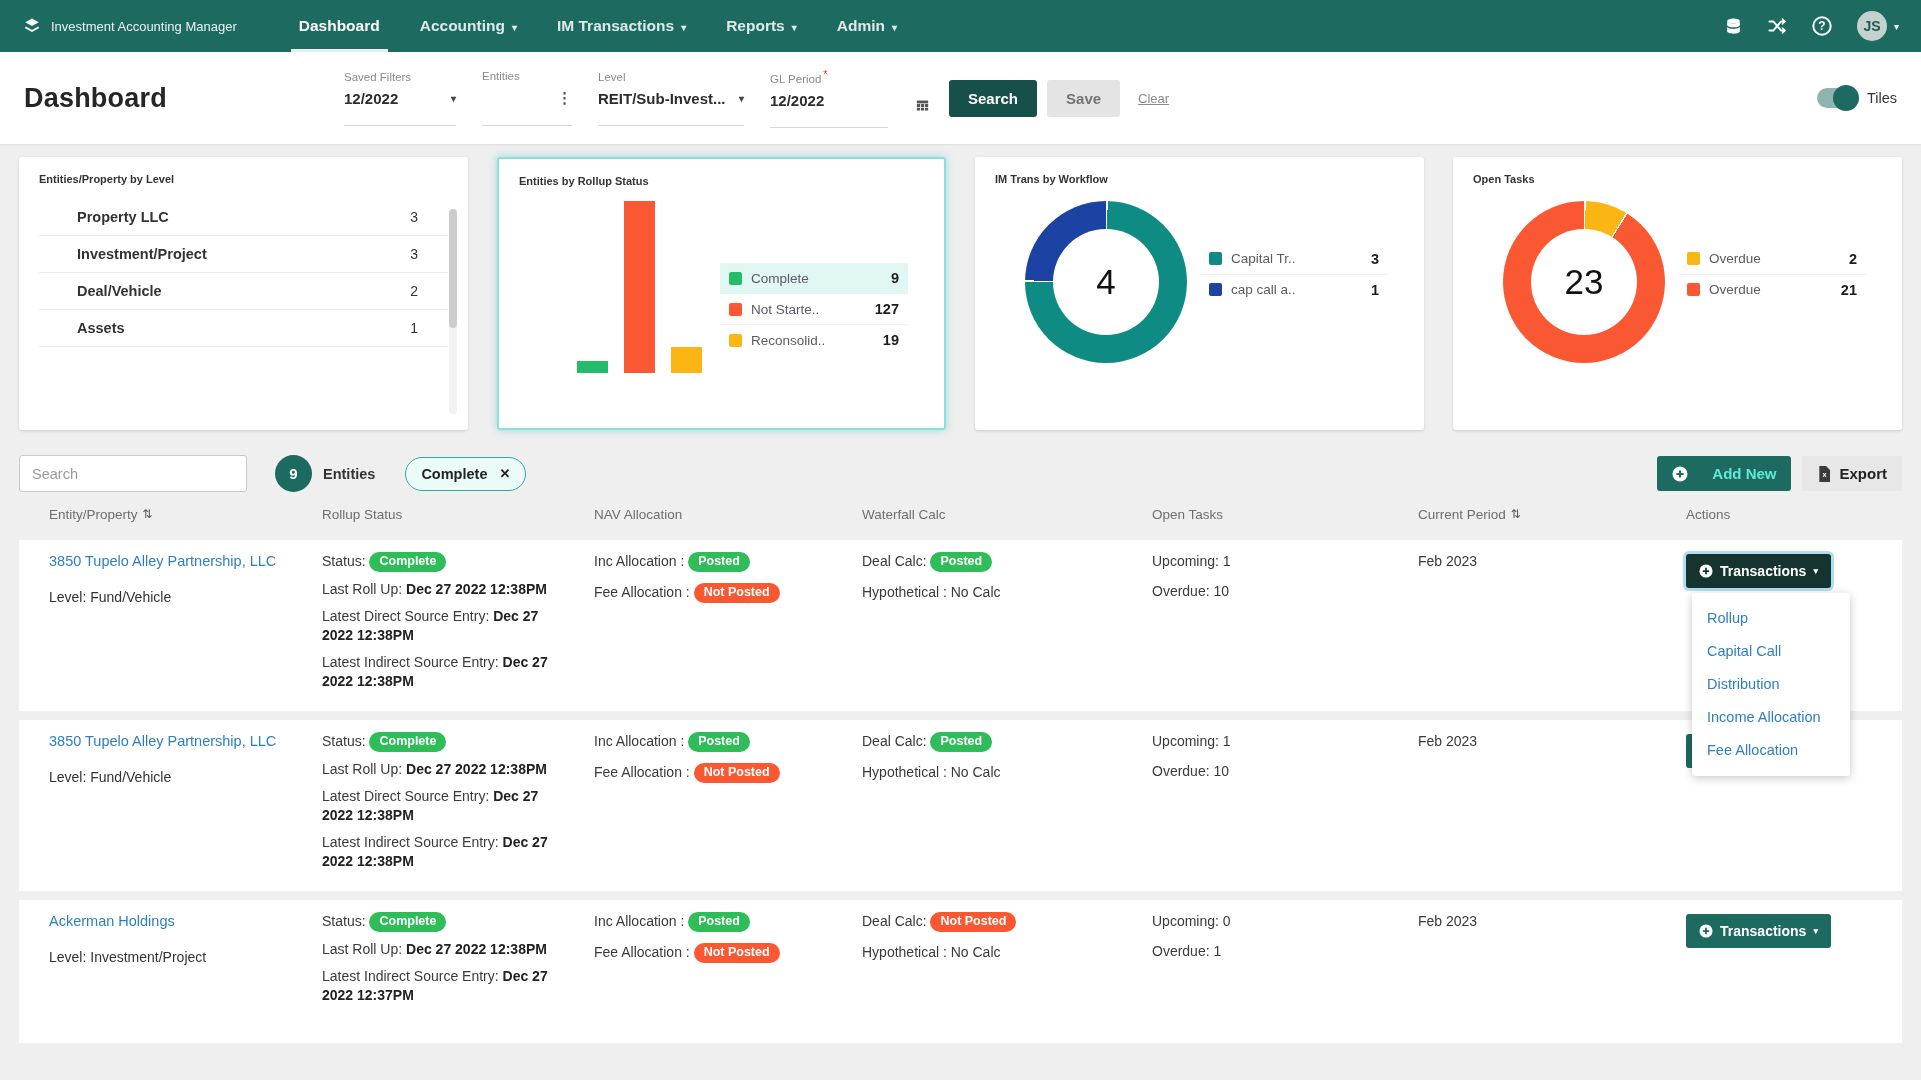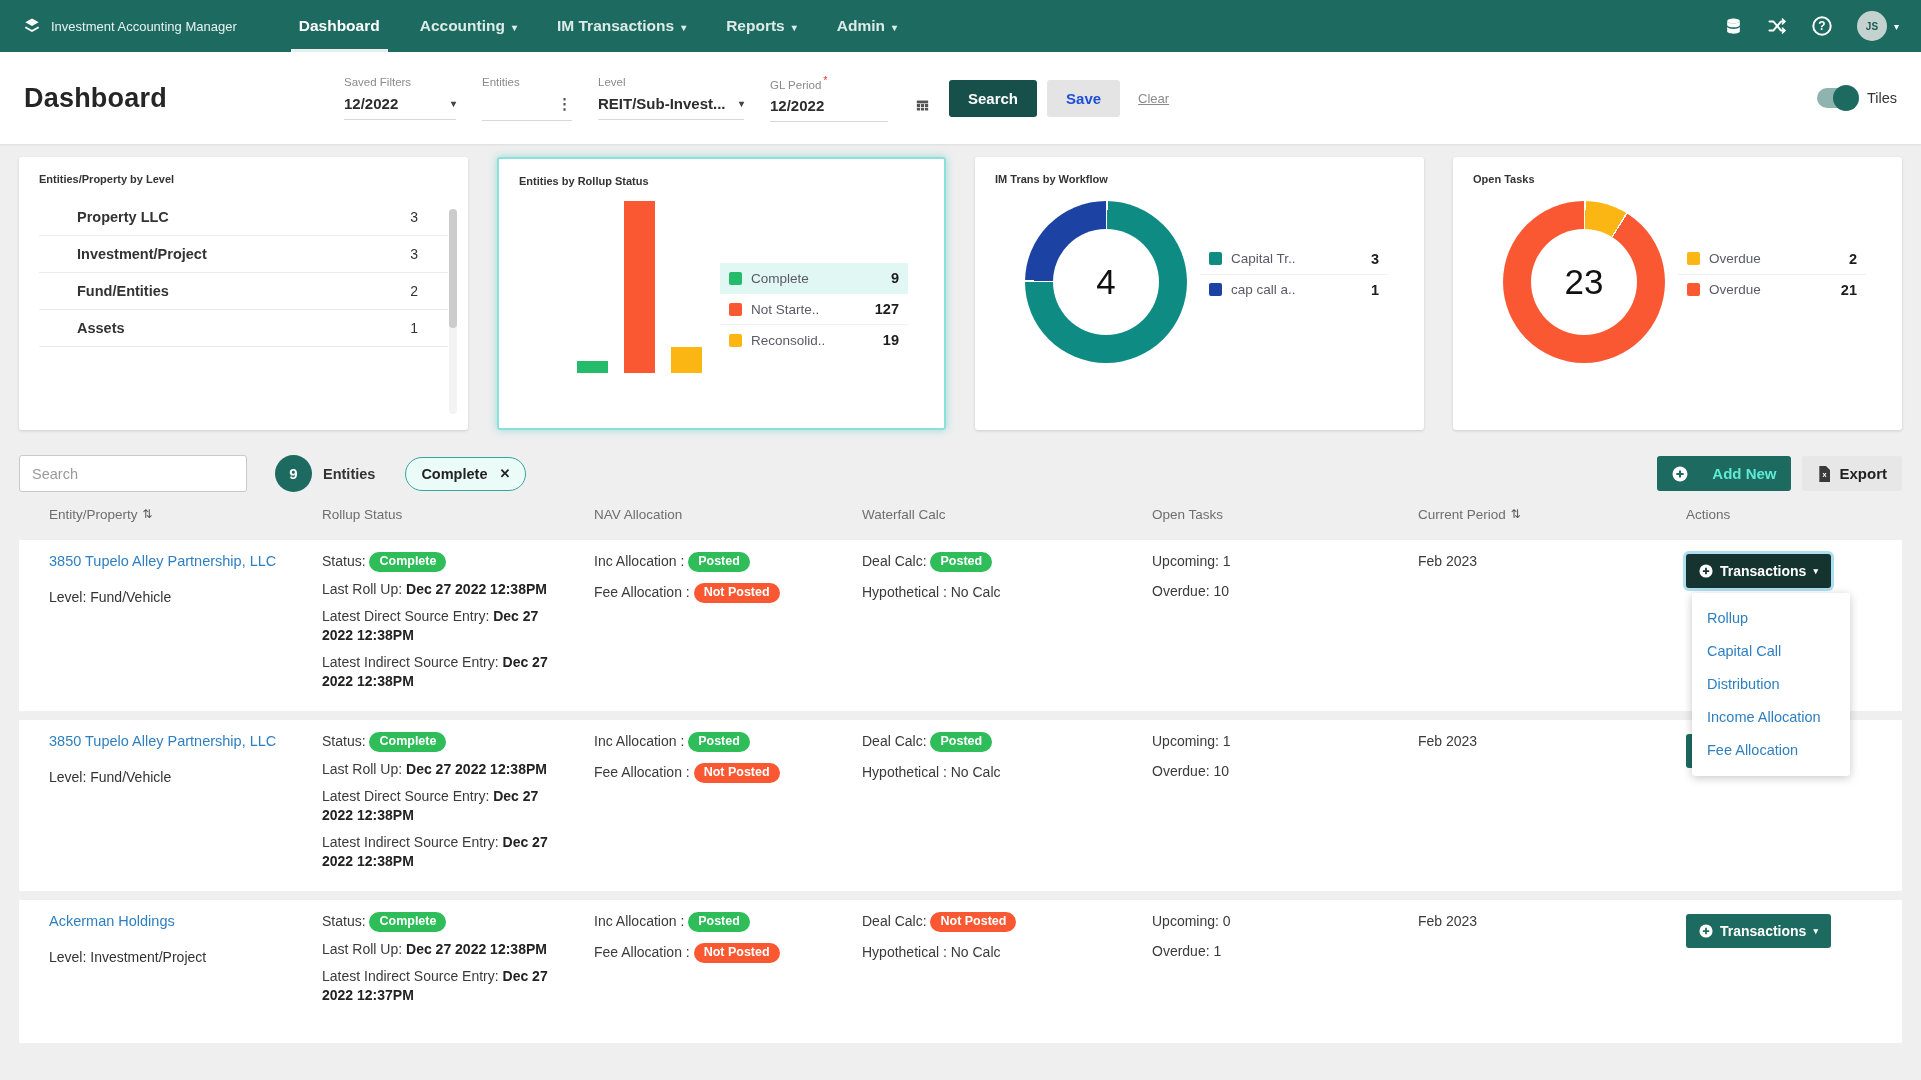--- a/index.html
+++ b/index.html
@@ -10,37 +10,37 @@
   .nav { height: 52px; background: #1d6a60; display: flex; align-items: stretch; padding: 0 22px; color: #fff; }
   .brand { display: flex; align-items: center; gap: 9px; font-size: 13px; color: #e9f2f0; margin-right: 42px; }
   .menu { display: flex; align-items: stretch; }
   .nav-item { display: flex; align-items: center; gap: 7px; padding: 0 20px; font-size: 15.5px; font-weight: 700; color: #dcebe8; cursor: pointer; position: relative; }
   .nav-item.active { color: #fff; }
   .nav-item.active::after { content: ""; position: absolute; left: 12px; right: 12px; bottom: 0; height: 3px; background: rgba(255,255,255,.9); }
   .nav-item .caret { font-size: 10px; margin-top: 2px; }
   .nav-right { margin-left: auto; display: flex; align-items: center; gap: 24px; }
   .icon-btn { display: flex; align-items: center; cursor: pointer; }
   .avatar-wrap { display: flex; align-items: center; gap: 7px; cursor: pointer; }
-  .avatar { width: 30px; height: 30px; border-radius: 50%; background: #c3d2cf; color: #1d5a52; font-size: 10px; font-weight: 700; display: flex; align-items: center; justify-content: center; }
+  .avatar { width: 30px; height: 30px; border-radius: 50%; background: #c3d2cf; color: #1d5a52; font-size: 14px; font-weight: 700; display: flex; align-items: center; justify-content: center; }
   .avatar-wrap .caret { color: #fff; font-size: 10px; }
 
   
   .filterbar { height: 92px; background: #fff; display: flex; align-items: center; padding: 0 24px; box-shadow: 0 1px 2px rgba(0,0,0,.08); position: relative; z-index: 5; }
   .filterbar h1 { font-size: 27px; font-weight: 600; color: #252525; width: 320px; letter-spacing: .2px; }
   .field { margin-right: 26px; cursor: pointer; }
   .field label { display: block; font-size: 11.5px; color: #8a8a8a; margin-bottom: 7px; }
   .field .req { color: #e23b2e; font-size: 11px; margin-left: 2px; }
-  .fval { display: flex; align-items: center; justify-content: space-between; gap: 10px; border-bottom: 1px solid #d8d8d8; padding-bottom: 7px; font-size: 15px; color: #2d2d2d; font-weight: 600; }
+  .fval { display: flex; align-items: center; justify-content: space-between; gap: 10px; border-bottom: 1px solid #d8d8d8; padding-bottom: 18px; font-size: 15px; color: #2d2d2d; font-weight: 600; }
   .f-saved { width: 112px; } .f-entities { width: 90px; } .f-level { width: 146px; } .f-gl { width: 118px; }
   .fval .caret { font-size: 10px; color: #444; }
   .fval .dots { font-size: 15px; color: #555; font-weight: 700; letter-spacing: 0; }
   .cal { margin: 14px 18px 0 0; cursor: pointer; display: flex; }
   .btn { border: none; border-radius: 3px; font-family: inherit; font-size: 15px; font-weight: 600; padding: 10px 19px; cursor: pointer; }
   .btn.primary { background: #17504a; color: #fff; margin-right: 10px; }
-  .btn.gray { background: #e4e4e4; color: #1d4ed8; }
+  .btn.gray { background: #e4e4e4; color: #737373; }
   .clear { margin-left: 18px; font-size: 13px; color: #8a8a8a; text-decoration: underline; cursor: pointer; }
   .tiles-toggle { margin-left: auto; display: flex; align-items: center; gap: 10px; font-size: 14.5px; color: #333; }
   .toggle { width: 40px; height: 20px; border-radius: 10px; background: #8fb3ae; position: relative; cursor: pointer; }
   .toggle .knob { position: absolute; right: -2px; top: -3px; width: 26px; height: 26px; border-radius: 50%; background: #1d6a60; }
 
   
   .tiles { display: grid; grid-template-columns: repeat(4, 1fr); gap: 29px; padding: 13px 19px 16px; height: 302px; }
   .tile { background: #fff; border-radius: 3px; box-shadow: 0 1px 3px rgba(0,0,0,.14); padding: 16px 20px; position: relative; cursor: pointer; }
   .tile.selected { border: 2px solid #8ce0da; box-shadow: 0 0 9px rgba(80,200,192,.55); }
   .tile h2 { font-size: 11px; font-weight: 700; color: #333; }
@@ -225,21 +225,21 @@
     <div class="lvl-list">
       <div class="lvl-row">
         <span class="lbl">Property LLC</span>
         <span class="val">3</span>
       </div>
       <div class="lvl-row">
         <span class="lbl">Investment/Project</span>
         <span class="val">3</span>
       </div>
       <div class="lvl-row">
-        <span class="lbl">Fund/Entities</span>
+        <span class="lbl">Deal/Vehicle</span>
         <span class="val">2</span>
       </div>
       <div class="lvl-row">
         <span class="lbl">Assets</span>
         <span class="val">1</span>
       </div>
     </div>
     <div class="scrollbar">
         <div class="scroll-thumb"></div>
       </div>

